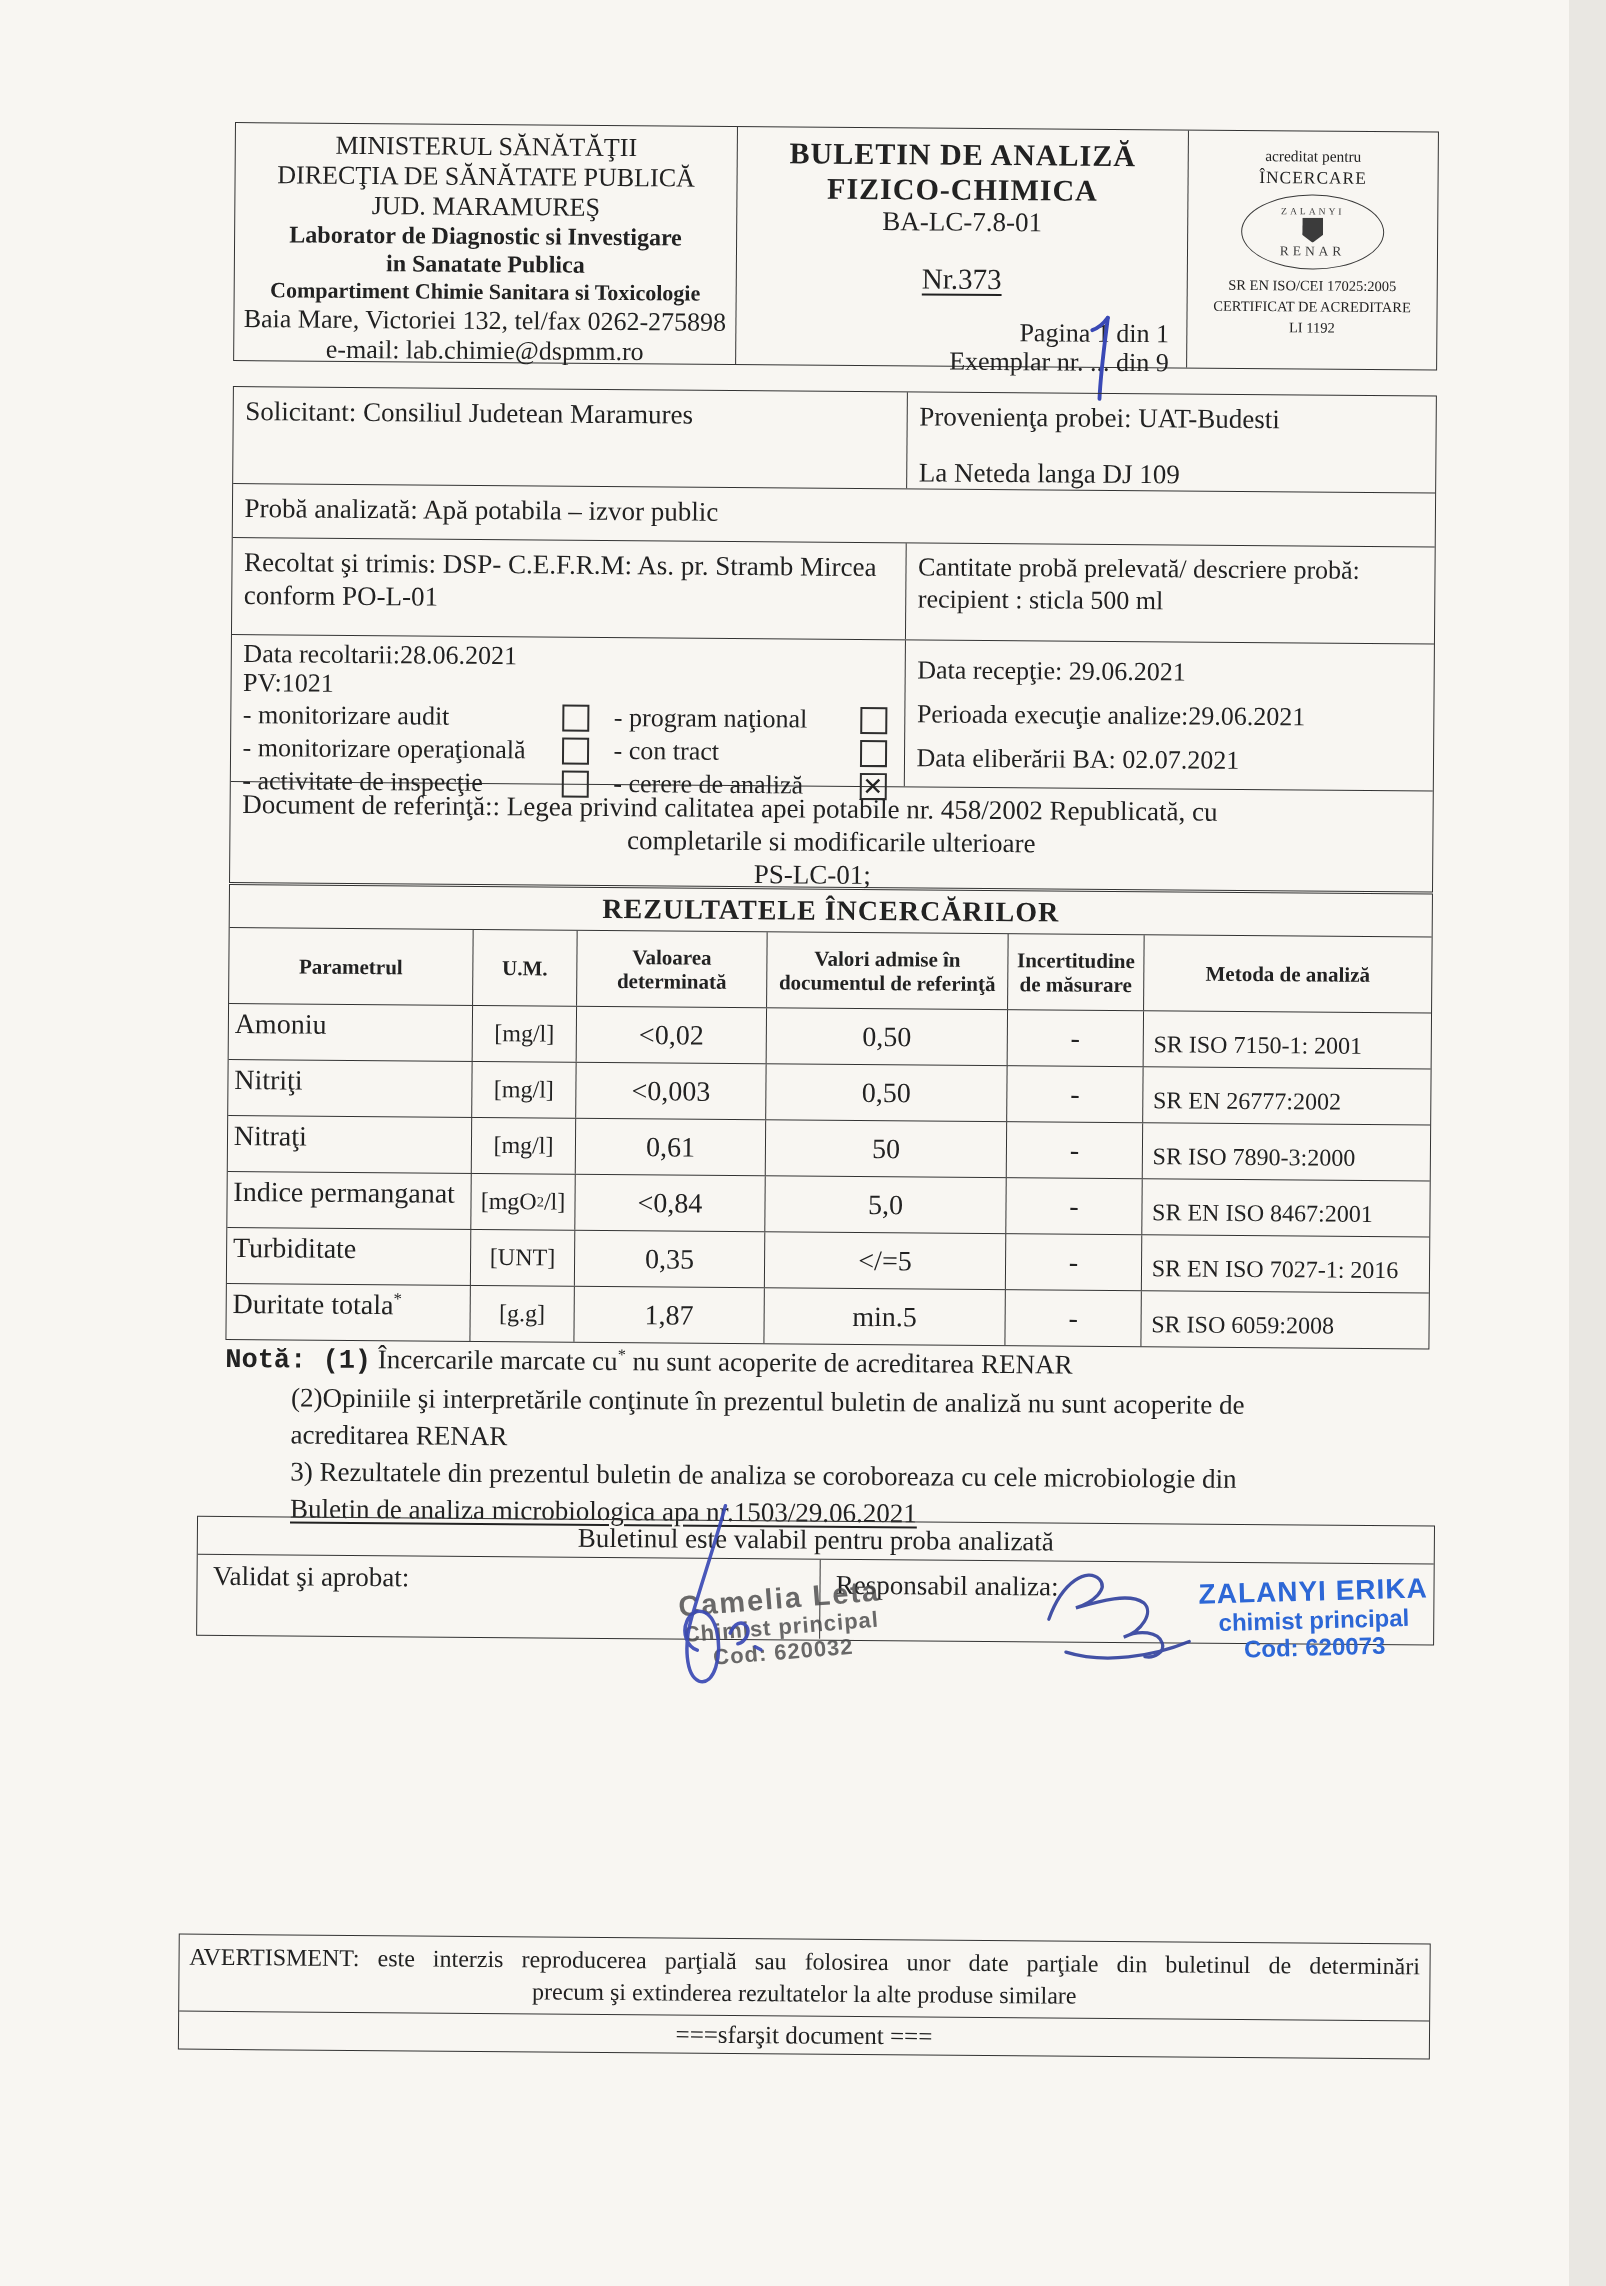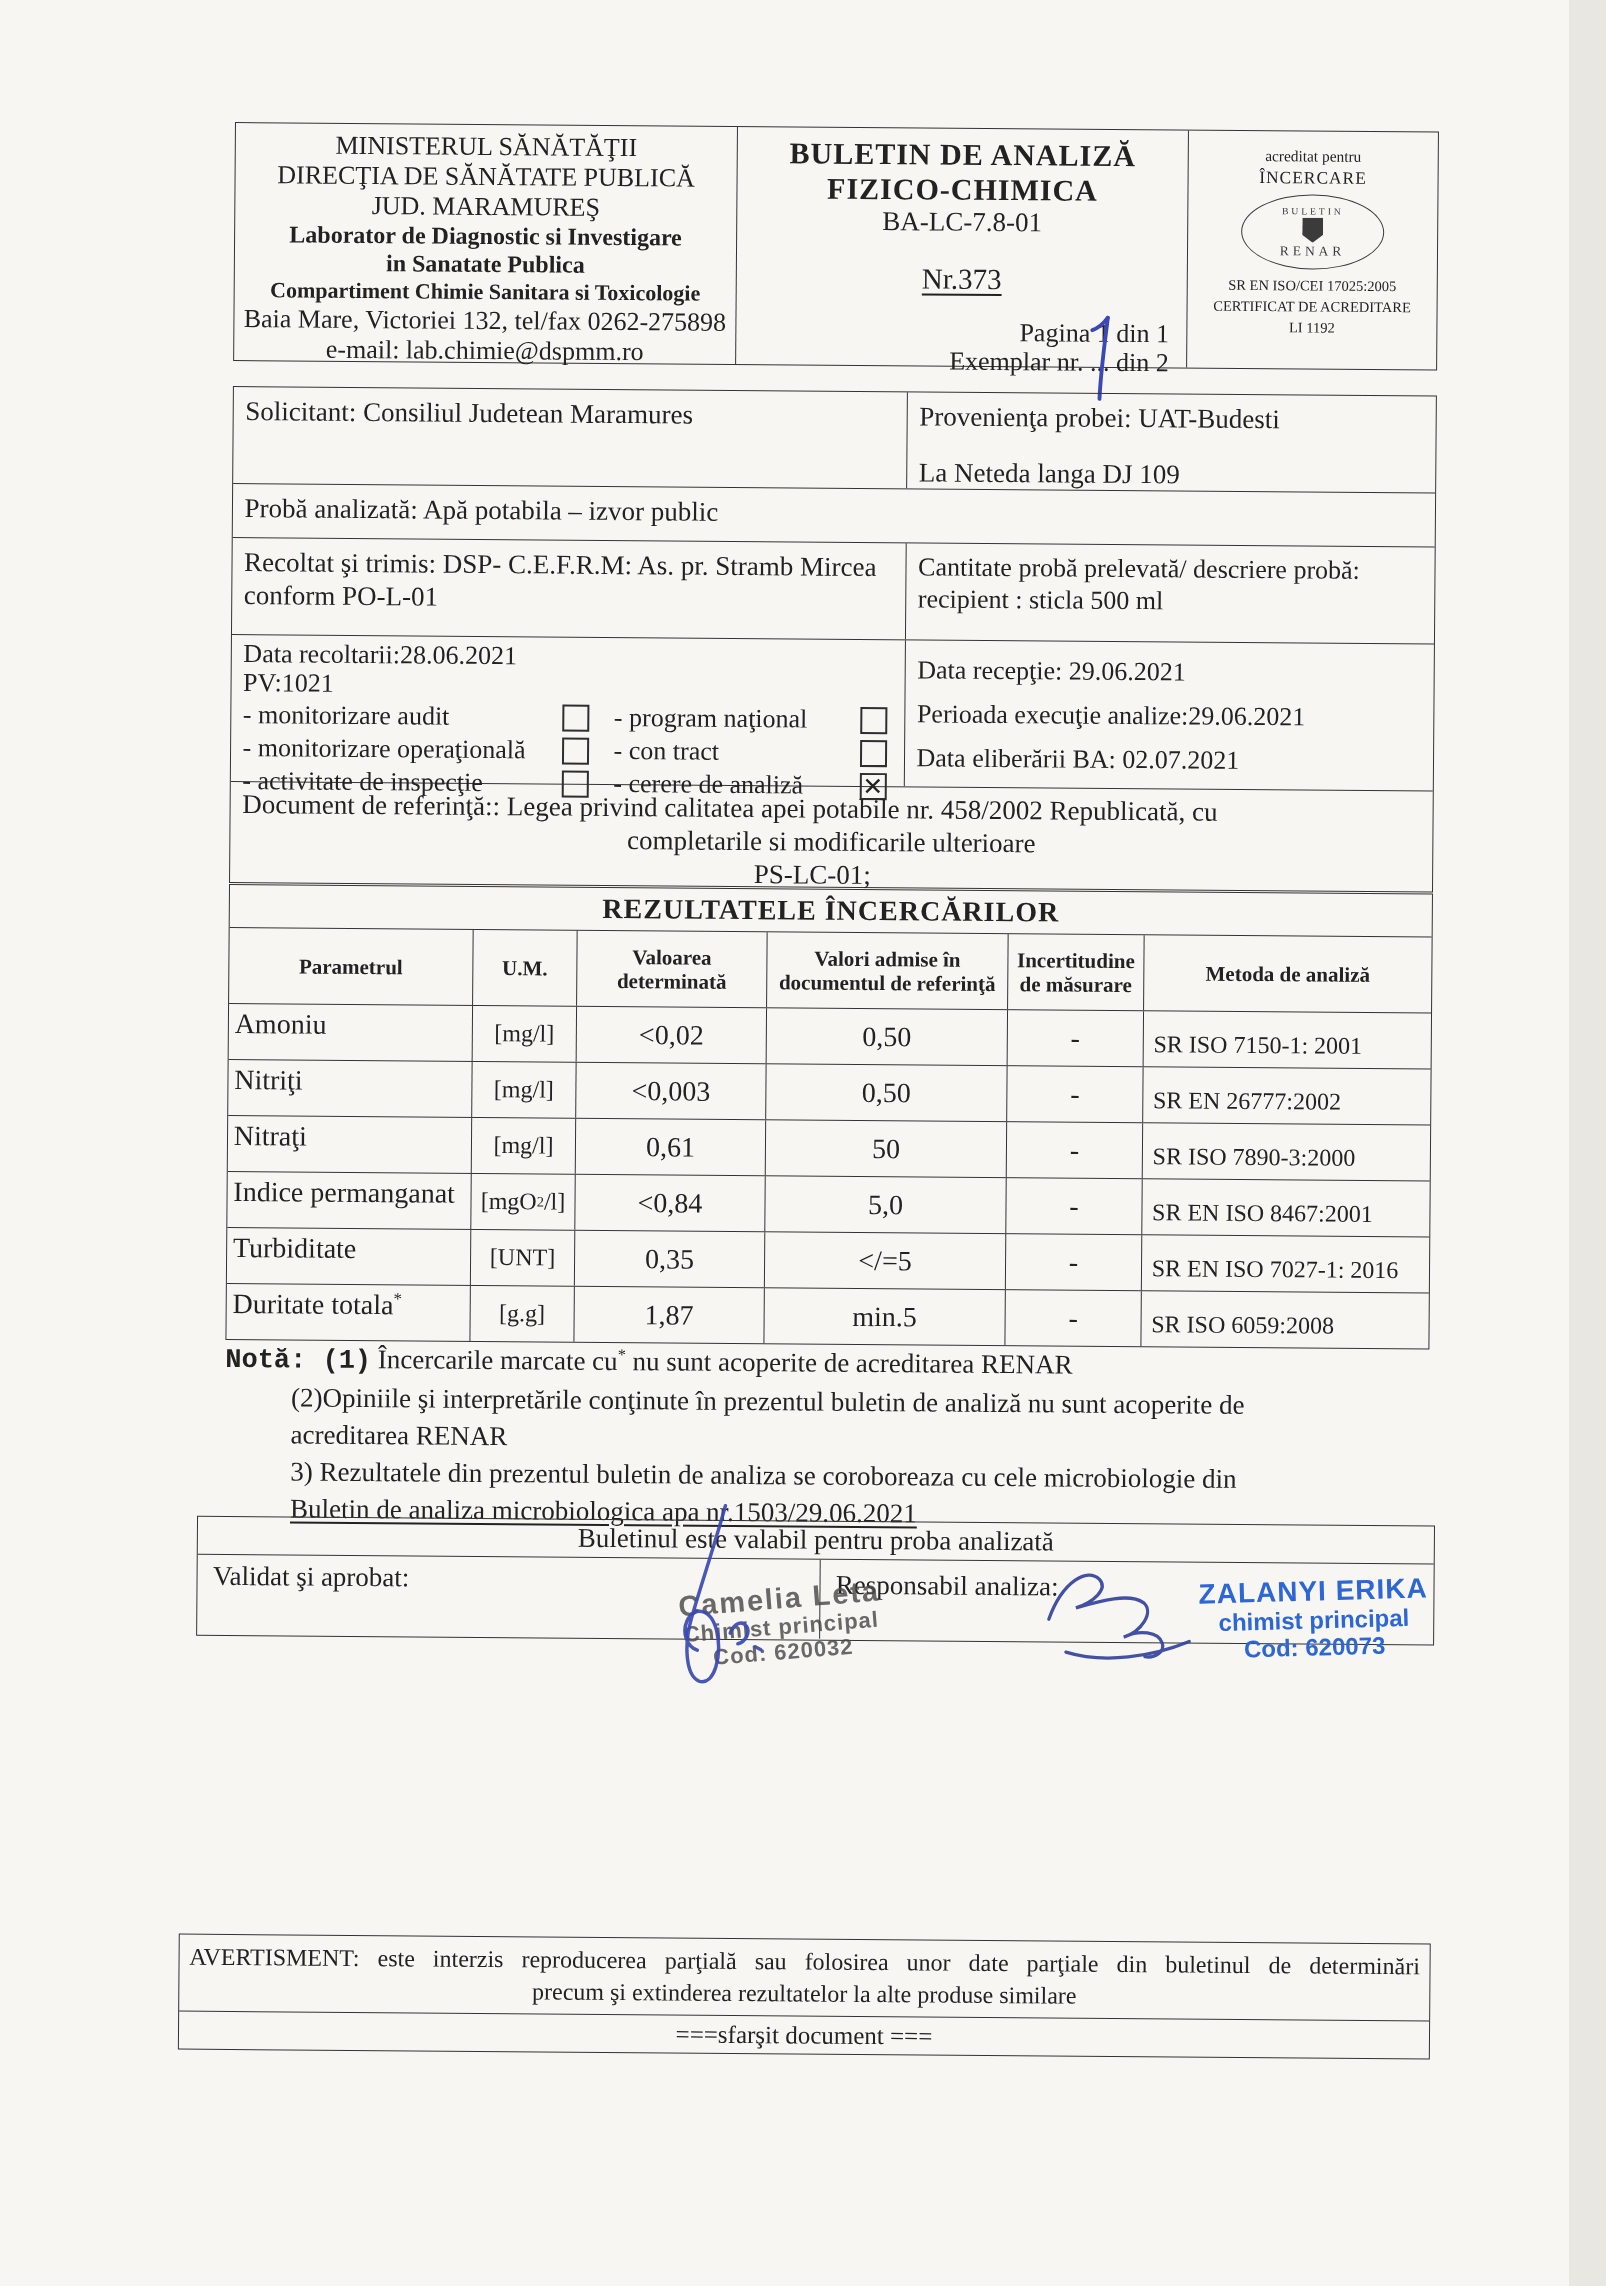--- a/index.html
+++ b/index.html
@@ -130,28 +130,28 @@
       <div class="a">Baia Mare, Victoriei 132, tel/fax 0262-275898</div>
       <div class="a">e-mail: lab.chimie@dspmm.ro</div>
     </div>
     <div class="hcol2 bx">
       <div class="t">BULETIN DE ANALIZĂ</div>
       <div class="t">FIZICO-CHIMICA</div>
       <div class="c">BA-LC-7.8-01</div>
       <div class="nr">Nr.373</div>
       <div class="pg">
         <div>Pagina 1 din 1</div>
-        <div><span>Exemplar nr. .</span><span>.. din 2</span></div>
+        <div><span>Exemplar nr. .</span><span>.. din 9</span></div>
       </div>
     </div>
     <div class="hcol3 bx">
       <div class="s">acreditat pentru</div>
       <div class="s2">ÎNCERCARE</div>
       <div class="logo bx">
-        <div class="lt">BULETIN</div>
+        <div class="lt">ZALANYI</div>
         <div class="shield"></div>
         <div class="lb">RENAR</div>
       </div>
       <div class="iso">SR EN ISO/CEI 17025:2005</div>
       <div class="iso">CERTIFICAT DE ACREDITARE</div>
       <div class="iso">LI 1192</div>
     </div>
   </div>
 
   <svg class="hand1" style="left:1089px;top:307px;" width="33" height="89" viewBox="0 0 34 92">

